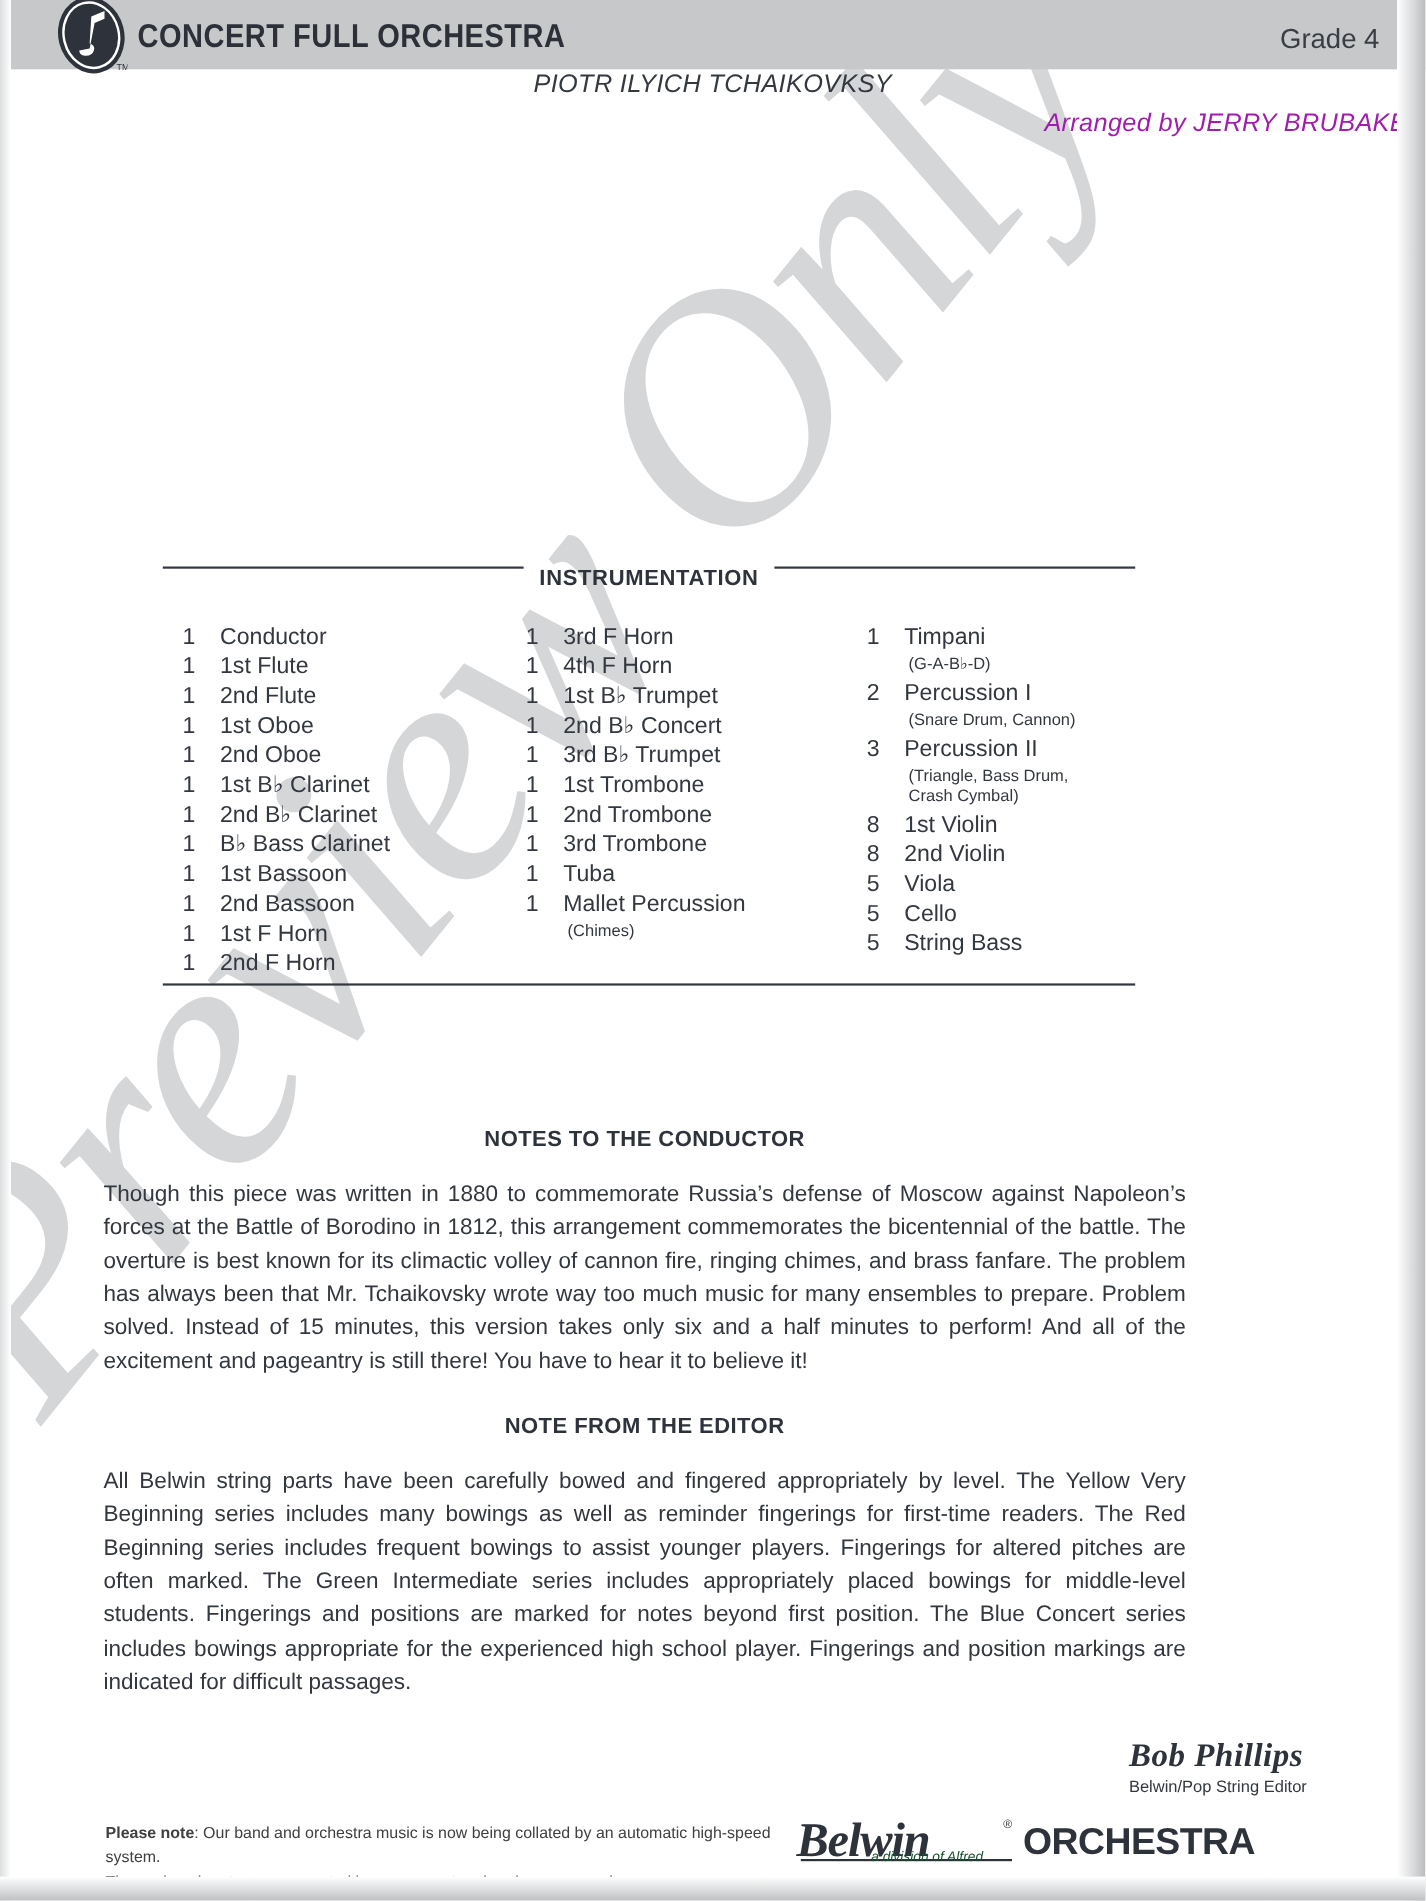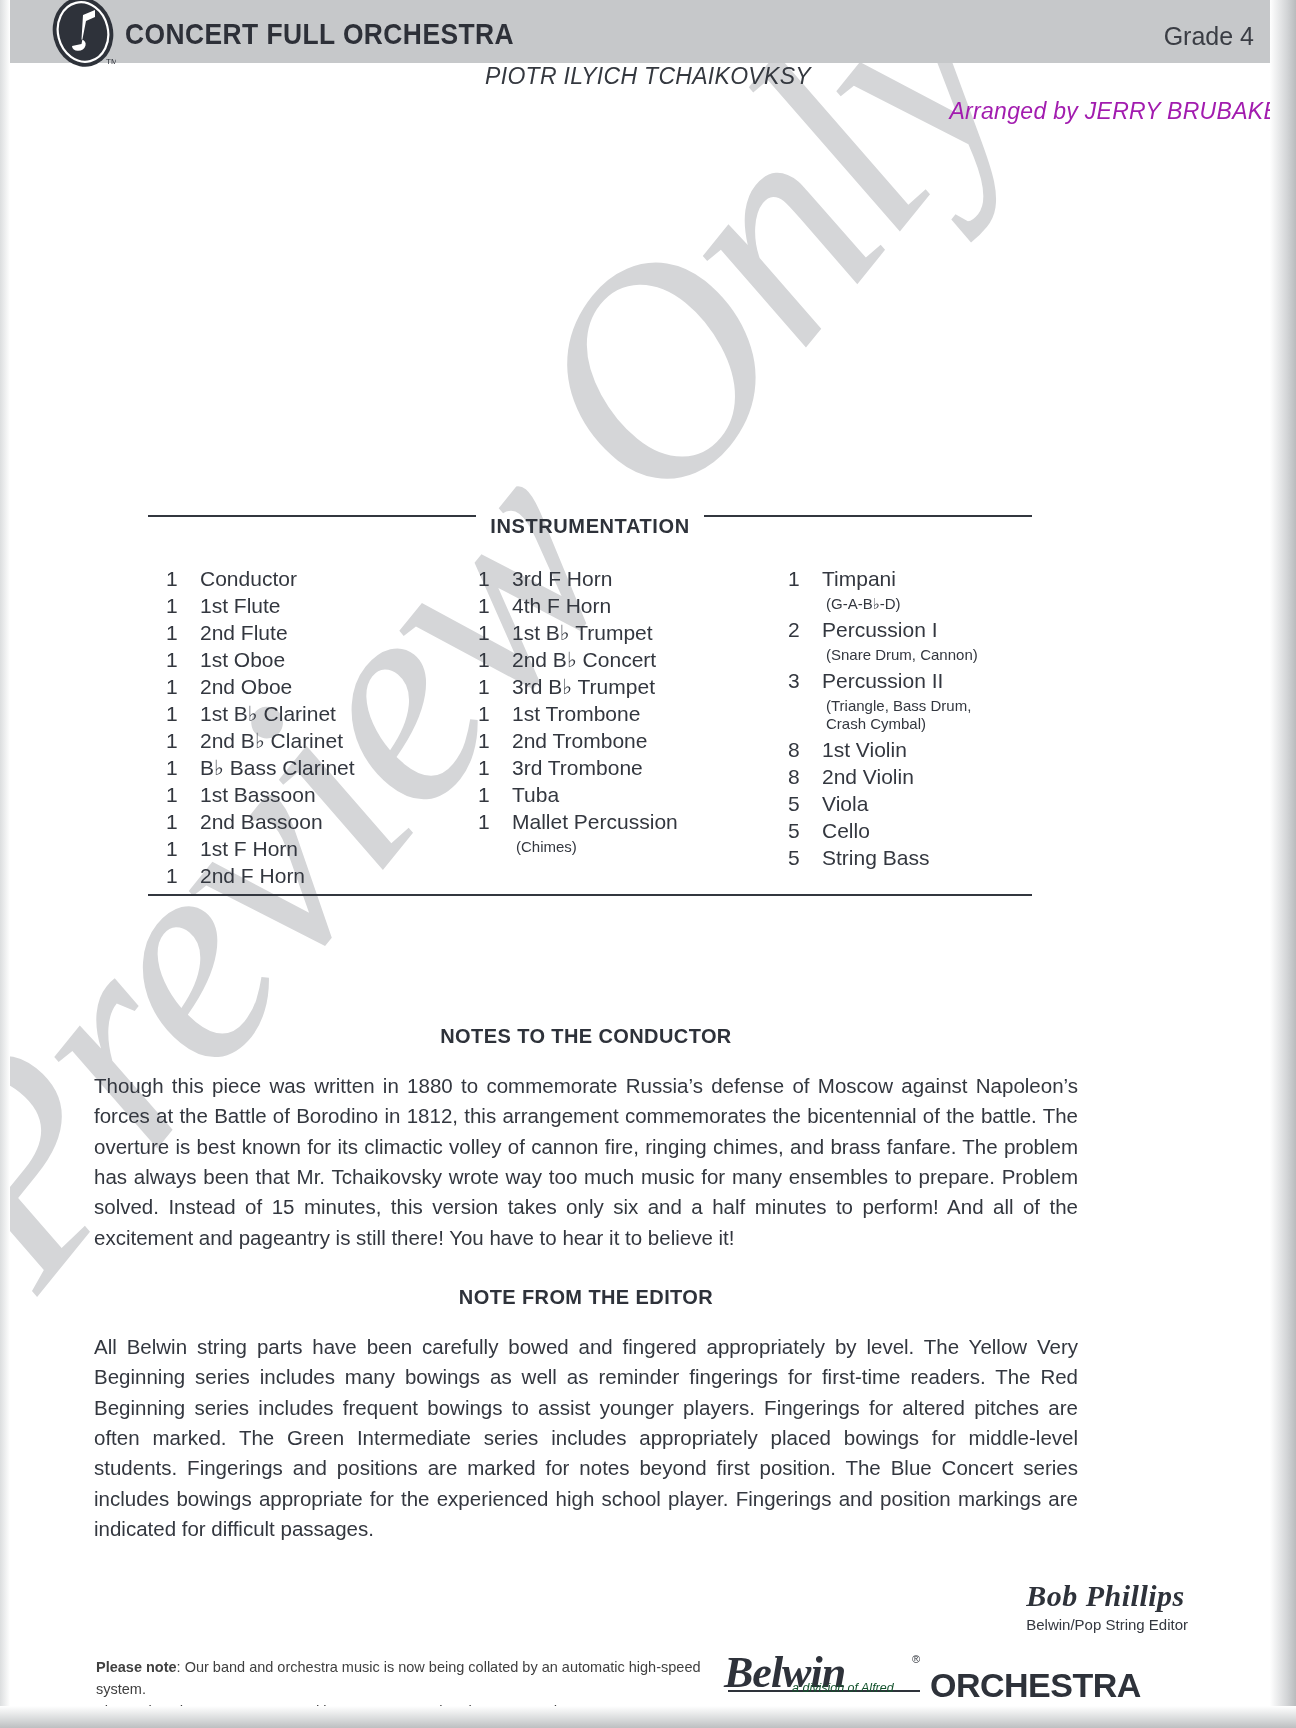--- a/index.html
+++ b/index.html
@@ -304,21 +304,21 @@
     position: absolute;
     left: 68px; top: 34px;
     font-size: 12.5px;
     font-style: italic;
     color: #14532d;
     white-space: nowrap;
     text-align: center;
   }
   .belwin-orch {
     position: absolute;
-    left: 206px; top: 19px;
+    left: 206px; top: 8px;
     font-size: 34px;
     font-weight: bold;
     color: #2e323a;
     letter-spacing: -0.5px;
     white-space: nowrap;
   }
   .belwin-underline {
     position: absolute;
     left: 4px; top: 43px;
     width: 192px; height: 2px;

